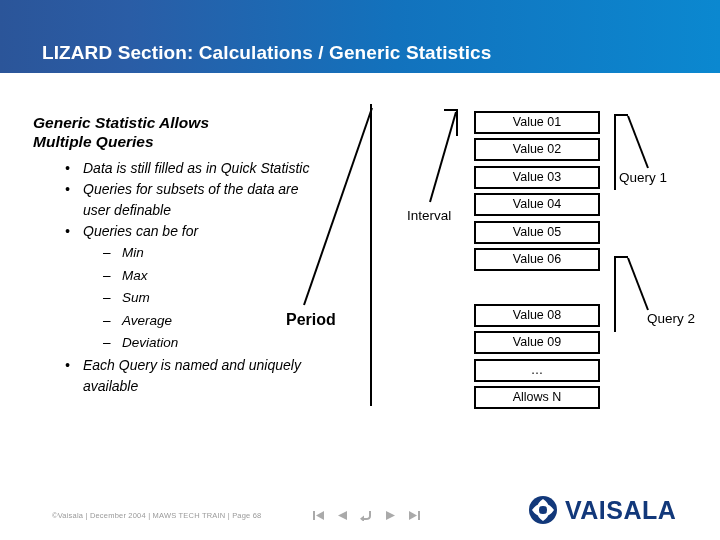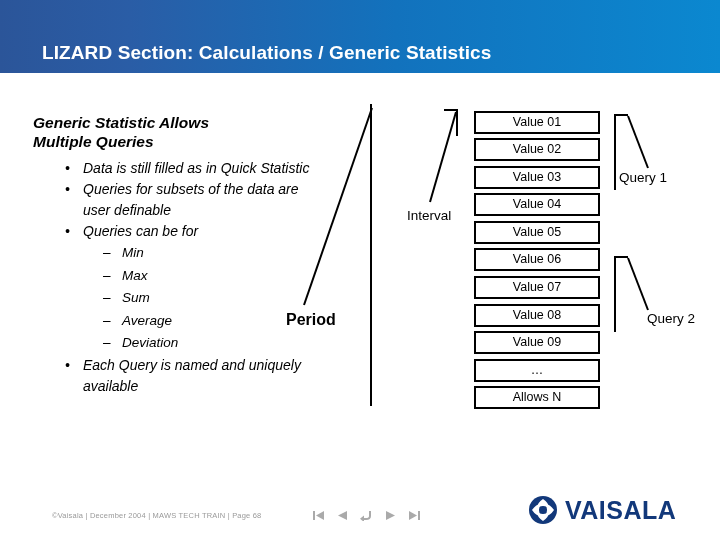--- a/index.html
+++ b/index.html
@@ -226,21 +226,20 @@
 </div>
 
 <div id="diagram">
 
   <div class="value-box" style="top:111px">Value 01</div>
   <div class="value-box" style="top:138px">Value 02</div>
   <div class="value-box" style="top:166px">Value 03</div>
   <div class="value-box" style="top:193px">Value 04</div>
   <div class="value-box" style="top:221px">Value 05</div>
   <div class="value-box" style="top:248px">Value 06</div>
-  <div class="value-box" style="top:276px">Value 07</div>
   <div class="value-box" style="top:304px">Value 08</div>
   <div class="value-box" style="top:331px">Value 09</div>
   <div class="value-box" style="top:359px">…</div>
   <div class="value-box" style="top:386px">Allows N</div>
 
   <div class="v-line" style="left:370px; top:104px; height:302px;"></div>
   <svg style="position:absolute; left:280px; top:100px; width:100px; height:215px;">
     <line x1="92" y1="8" x2="24" y2="205" stroke="#000000" stroke-width="2"></line>
   </svg>
   <div class="bracket-label" id="period-label" style="left:286px; top:311px;">Period</div>

